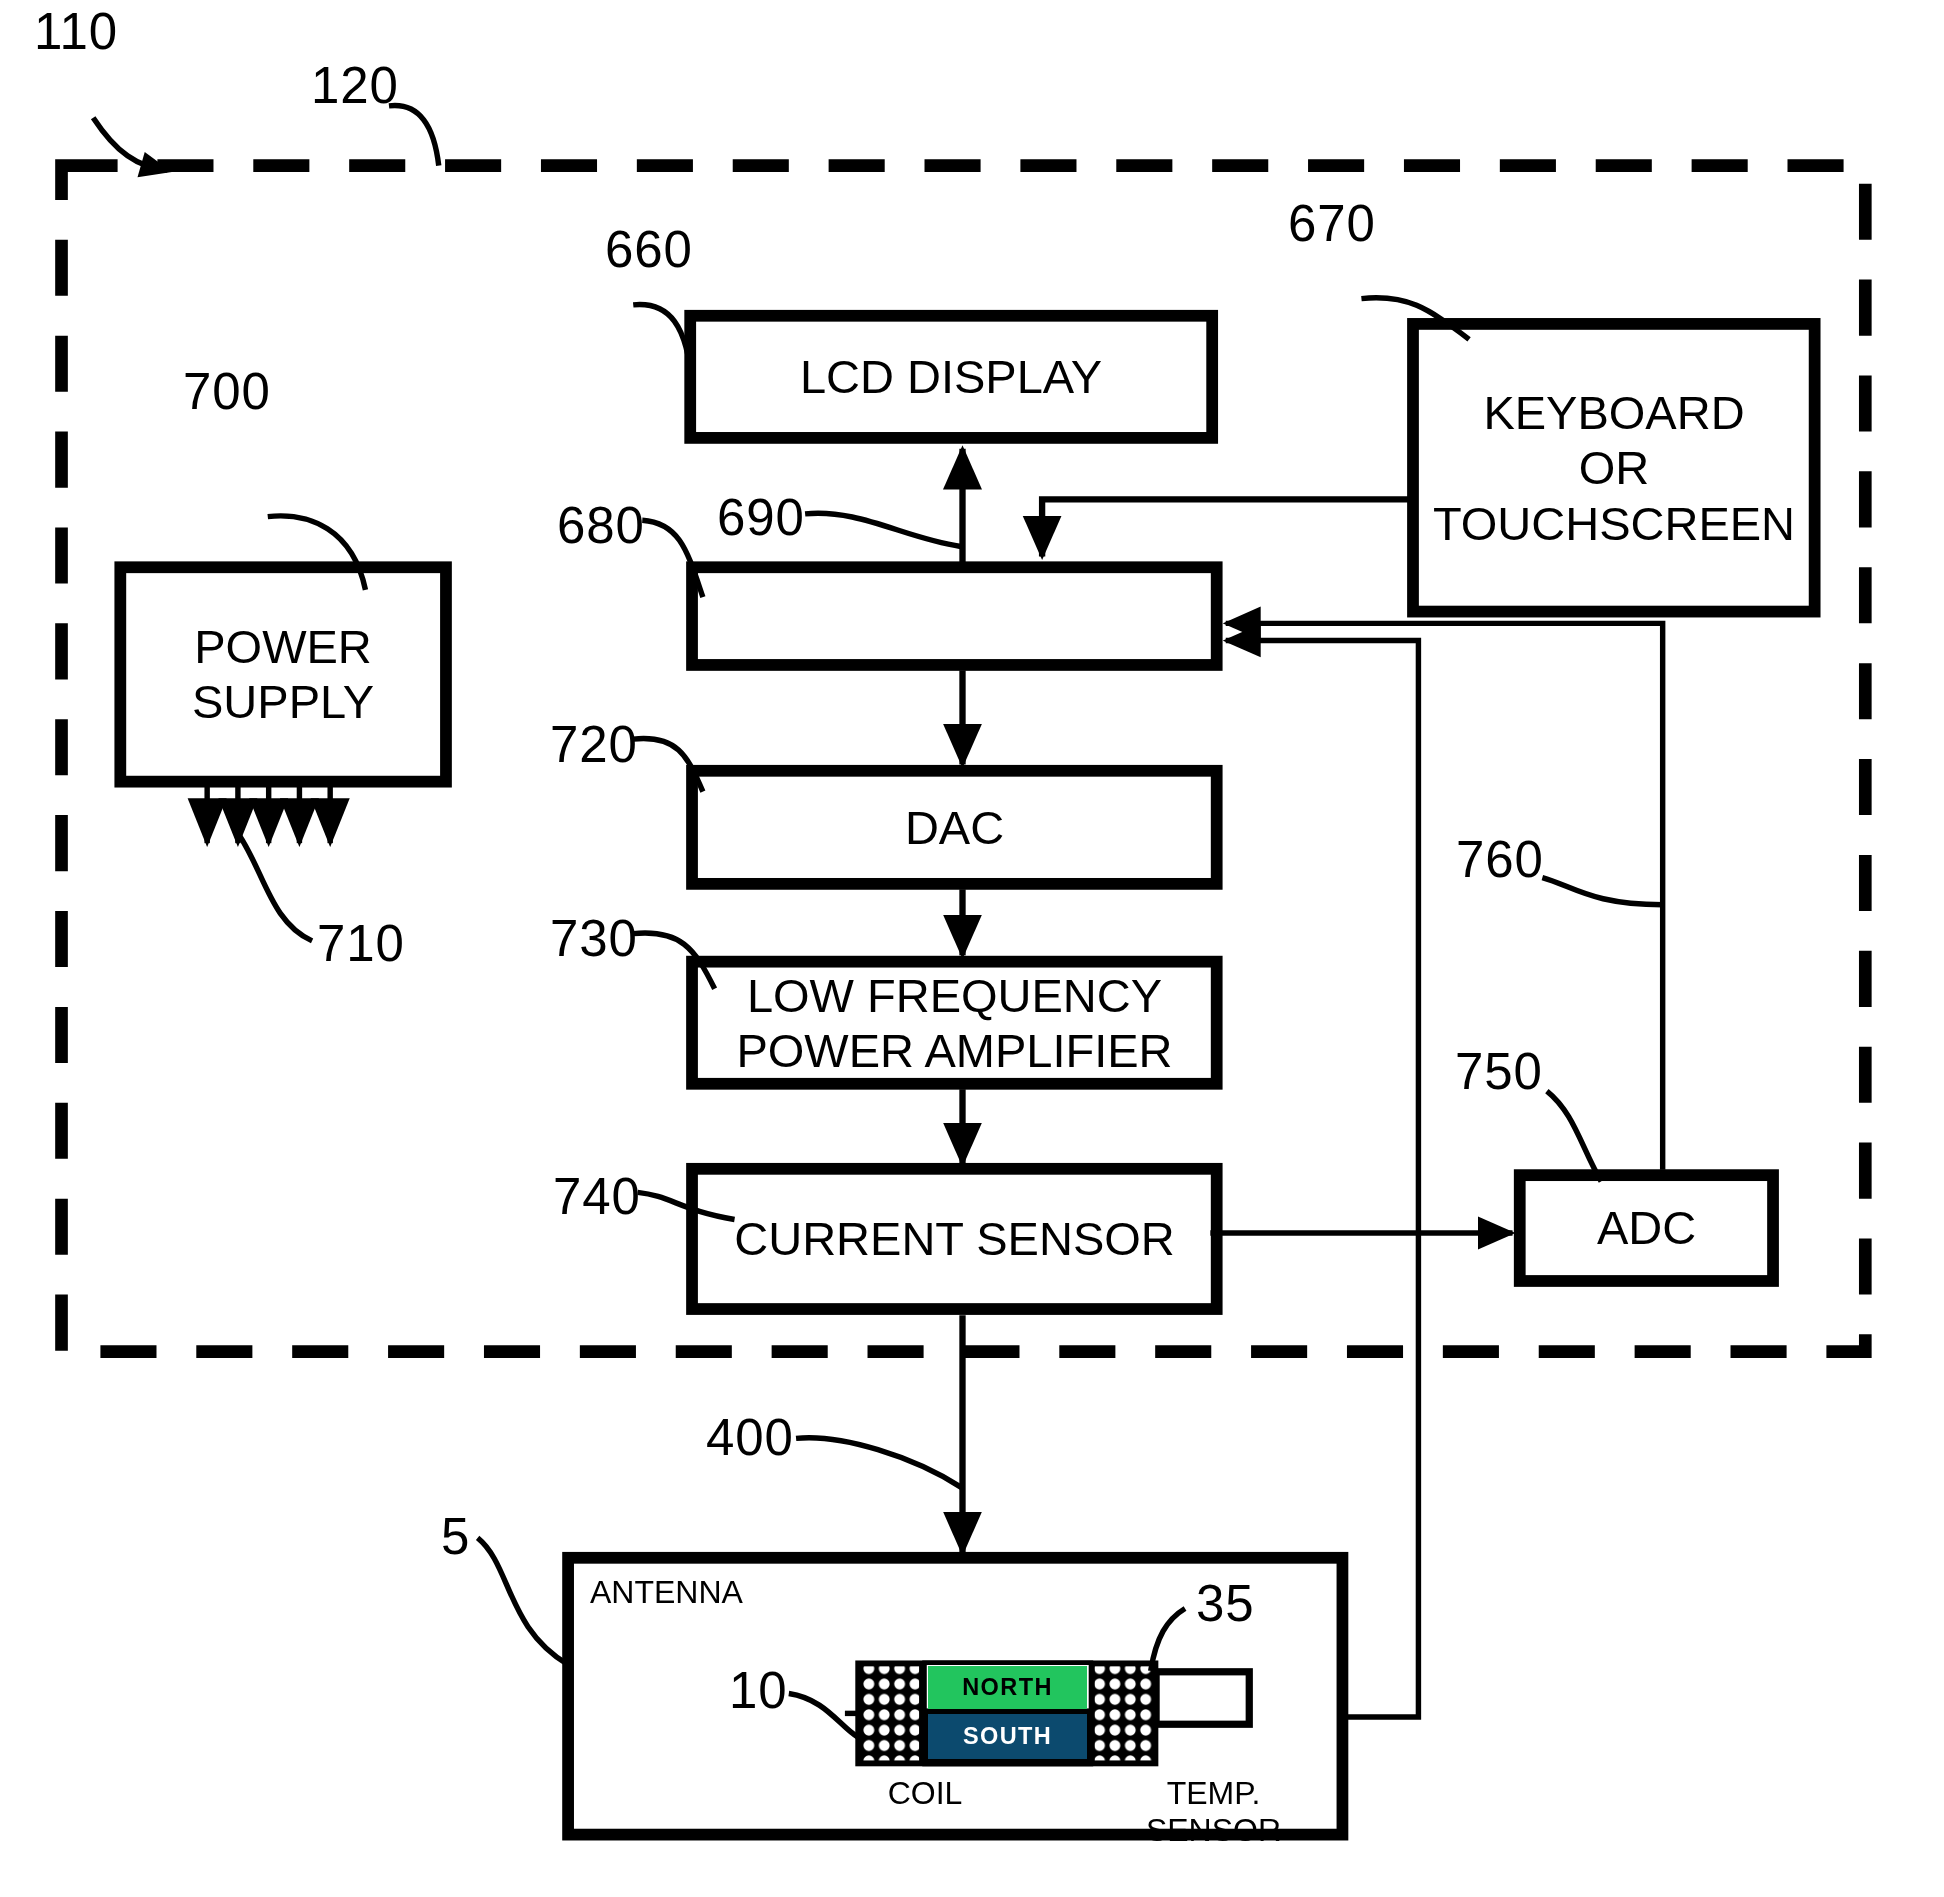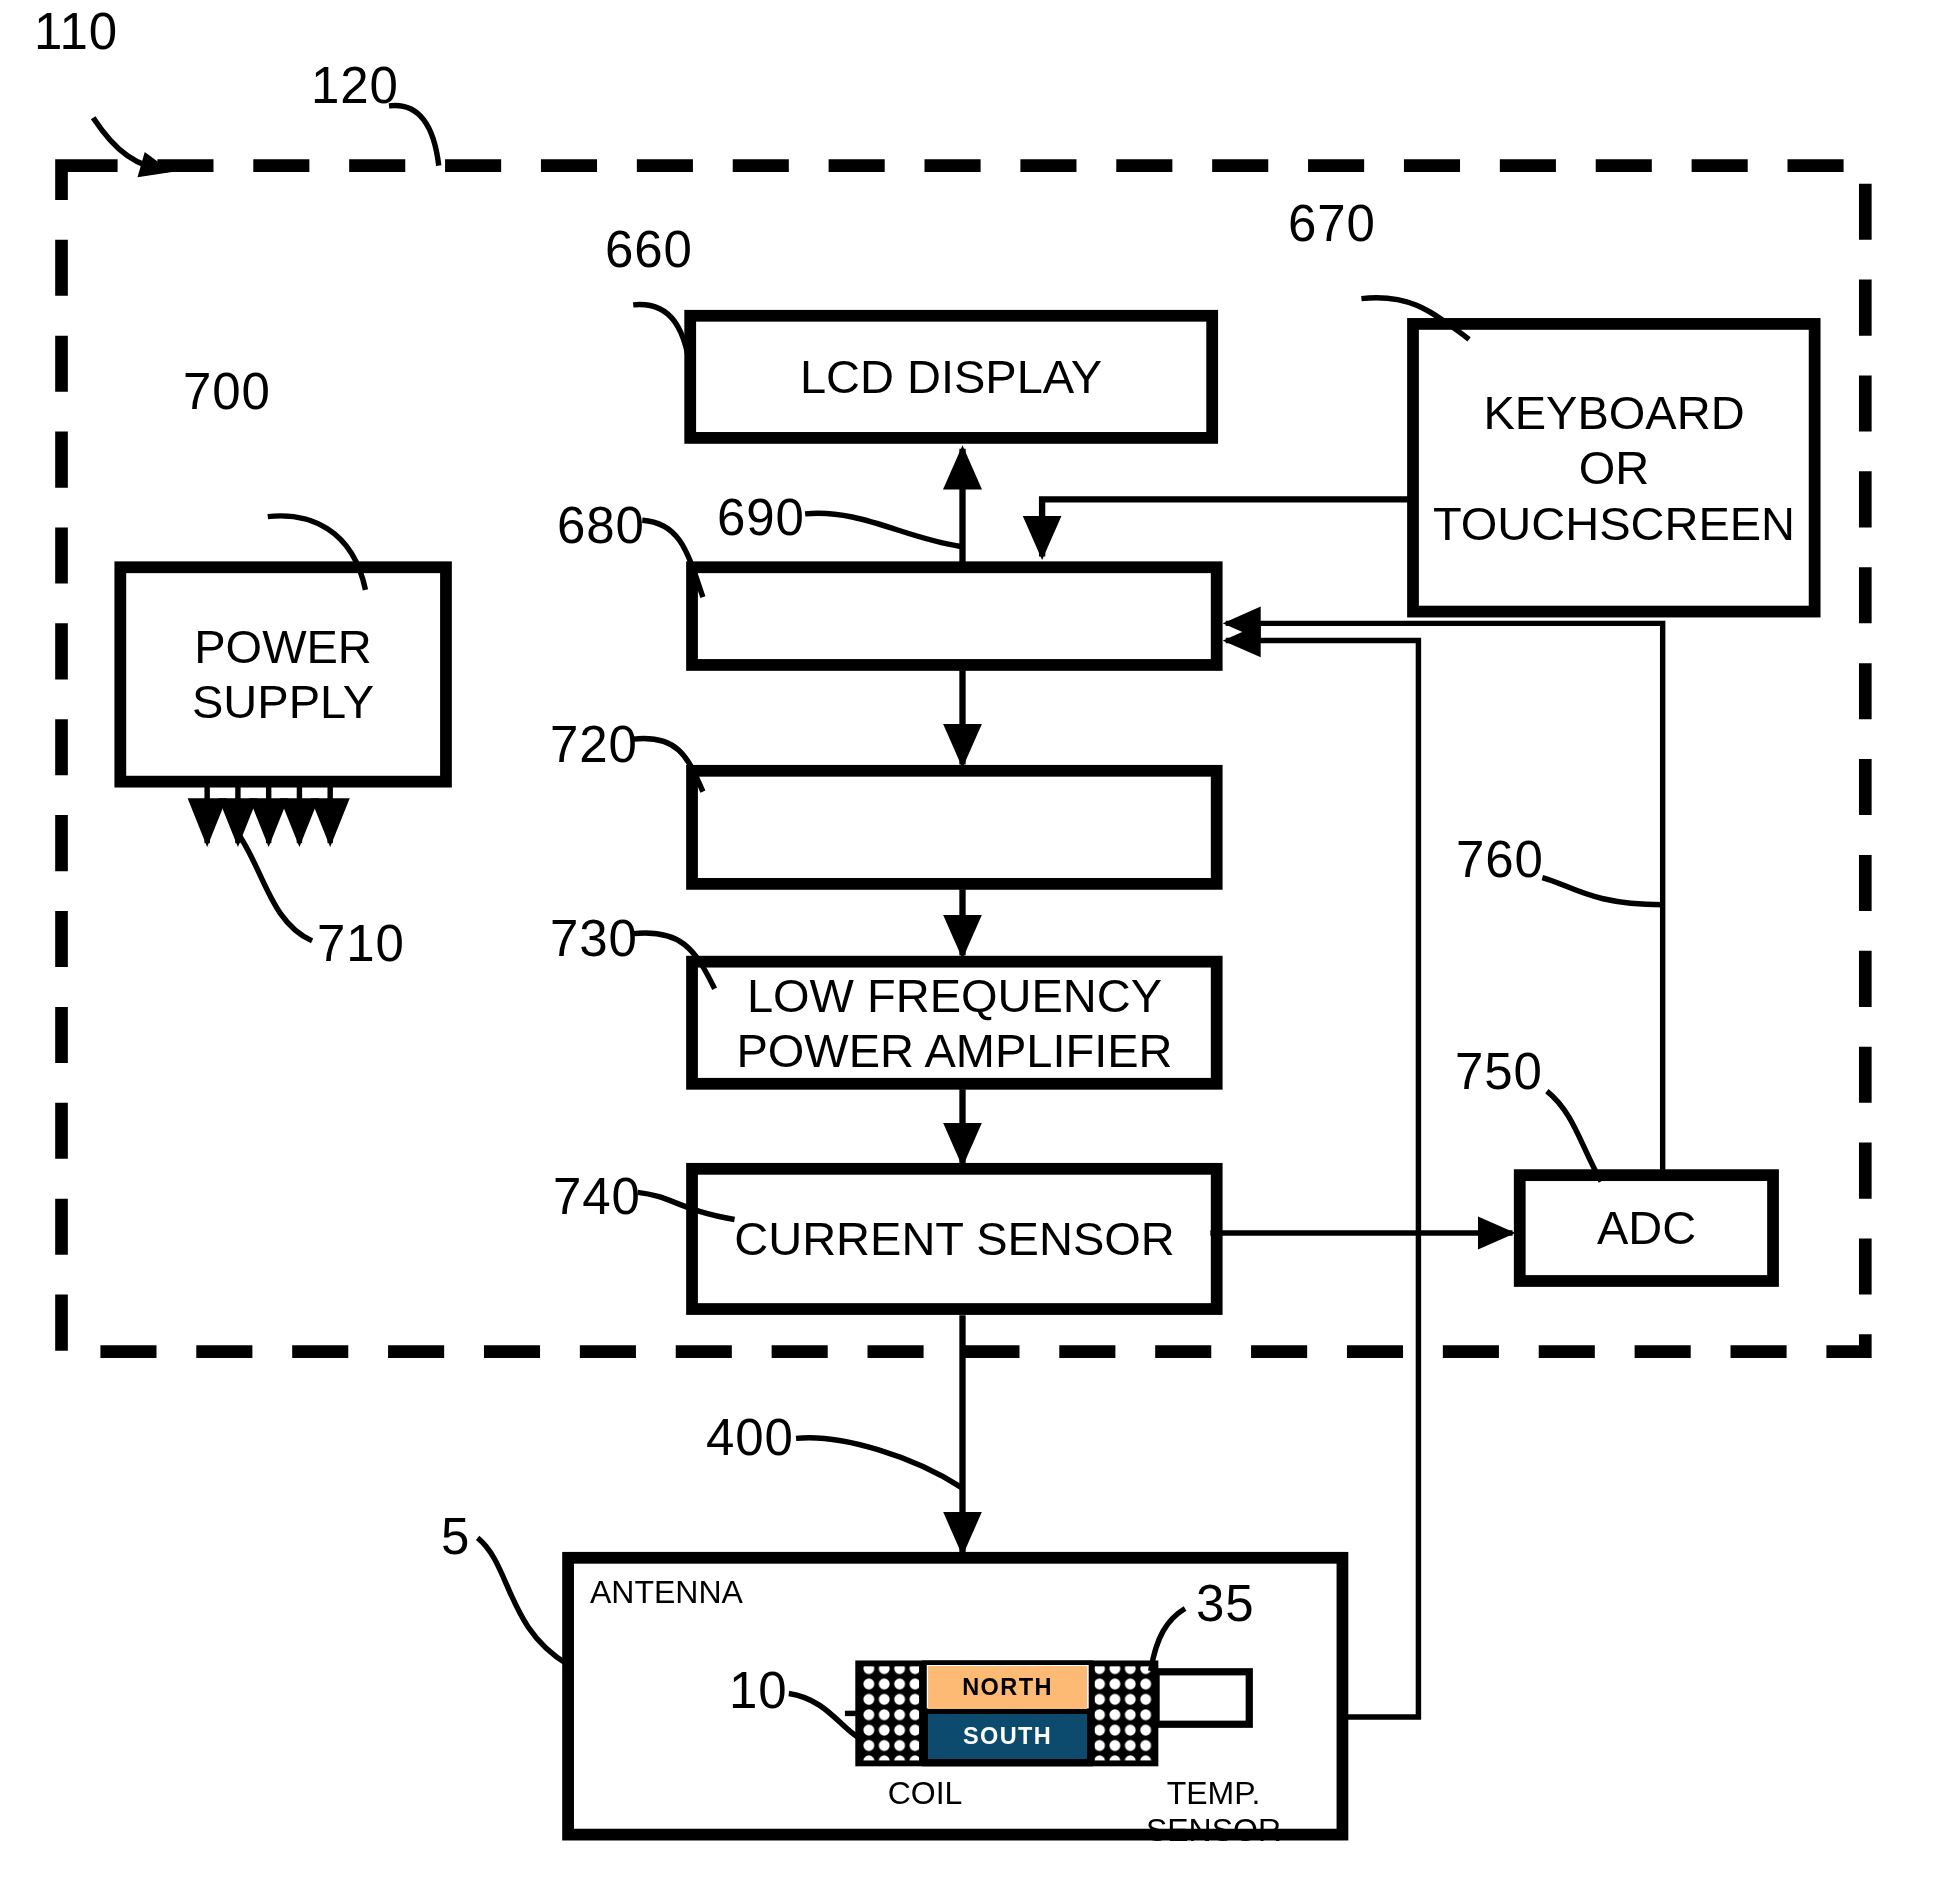--- a/index.html
+++ b/index.html
@@ -46,21 +46,21 @@
   .polelabel {
     position:absolute;
     font-family:"Liberation Sans", sans-serif;
     font-size:23.5px;
     font-weight:bold;
     letter-spacing:1.4px;
     display:flex;
     align-items:center;
     justify-content:center;
   }
-  .pole-north { color:#000; background:#fdba74; }
+  .pole-north { color:#000; background:#22c55e; }
   .pole-south { color:#fff; background:#0c4a6e; }
 </style>
 </head>
 <body>
 
 <div id="stage">
 
   <svg viewBox="0 0 2149 2098" xmlns="http://www.w3.org/2000/svg">
     <defs>
       <marker id="arrowEnd" viewBox="0 0 10 10" refX="9.2" refY="5" markerWidth="7" markerHeight="7" orient="auto-start-reverse">
@@ -195,20 +195,21 @@
   <div class="refnum" style="left:729px; top:1661px;">10</div>
   <div class="refnum" style="left:1196px;top:1574px;">35</div>
 
   <div class="boxlabel" style="left:690px; top:316px; width:522px; height:122px;">LCD DISPLAY</div>
 
   <div class="boxlabel" style="left:1413px; top:324px; width:402px; height:288px;">KEYBOARD
 OR
 TOUCHSCREEN</div>
 
 
+  <div class="boxlabel" style="left:692px; top:771px; width:525px; height:113px;">DAC</div>
 
   <div class="boxlabel" style="left:692px; top:962px; width:525px; height:122px;">LOW FREQUENCY
 POWER AMPLIFIER</div>
 
   <div class="boxlabel" style="left:692px; top:1169px; width:525px; height:140px;">CURRENT SENSOR</div>
 
   <div class="boxlabel" style="left:1520px; top:1175px; width:253px; height:106px;">ADC</div>
 
   <div class="boxlabel" style="left:120px; top:567px; width:326px; height:214px;">POWER
 SUPPLY</div>

